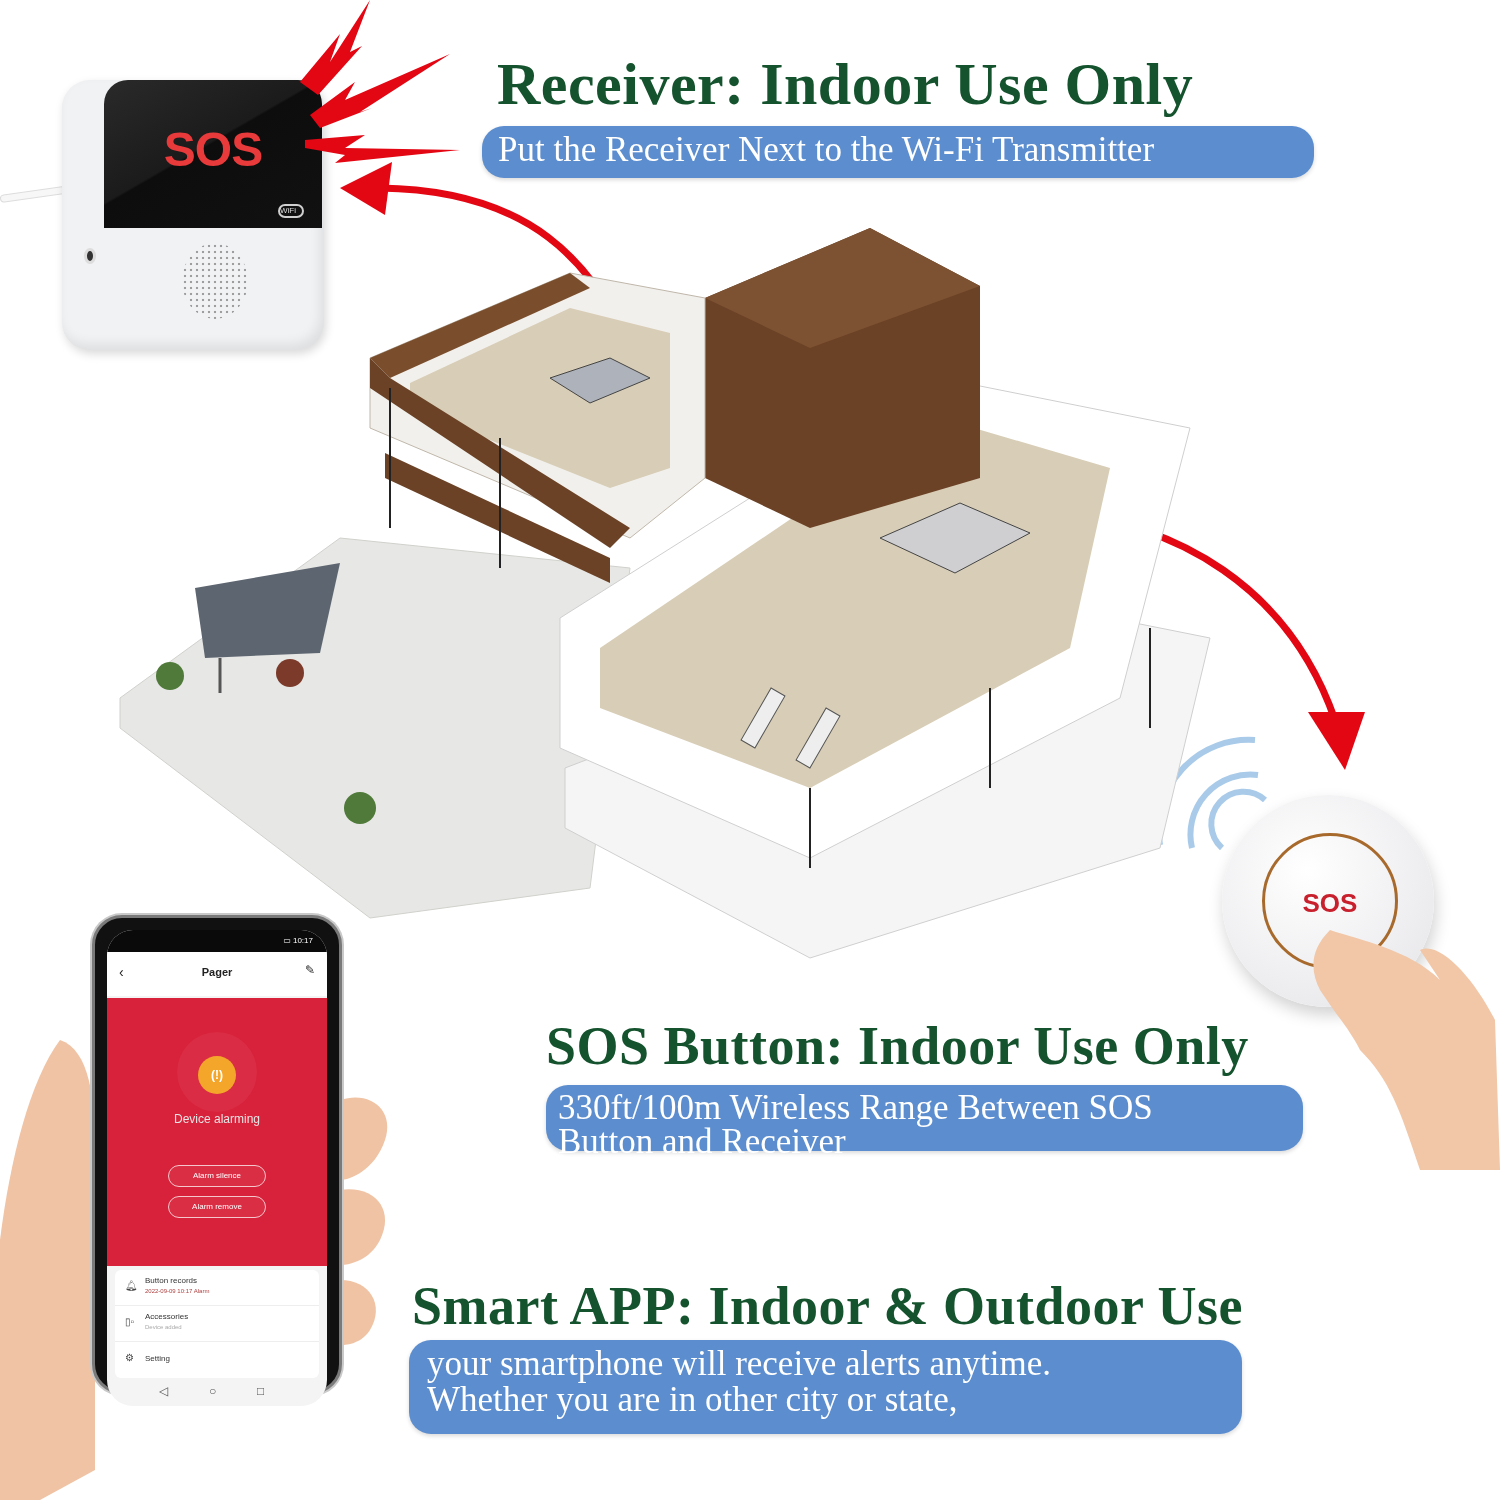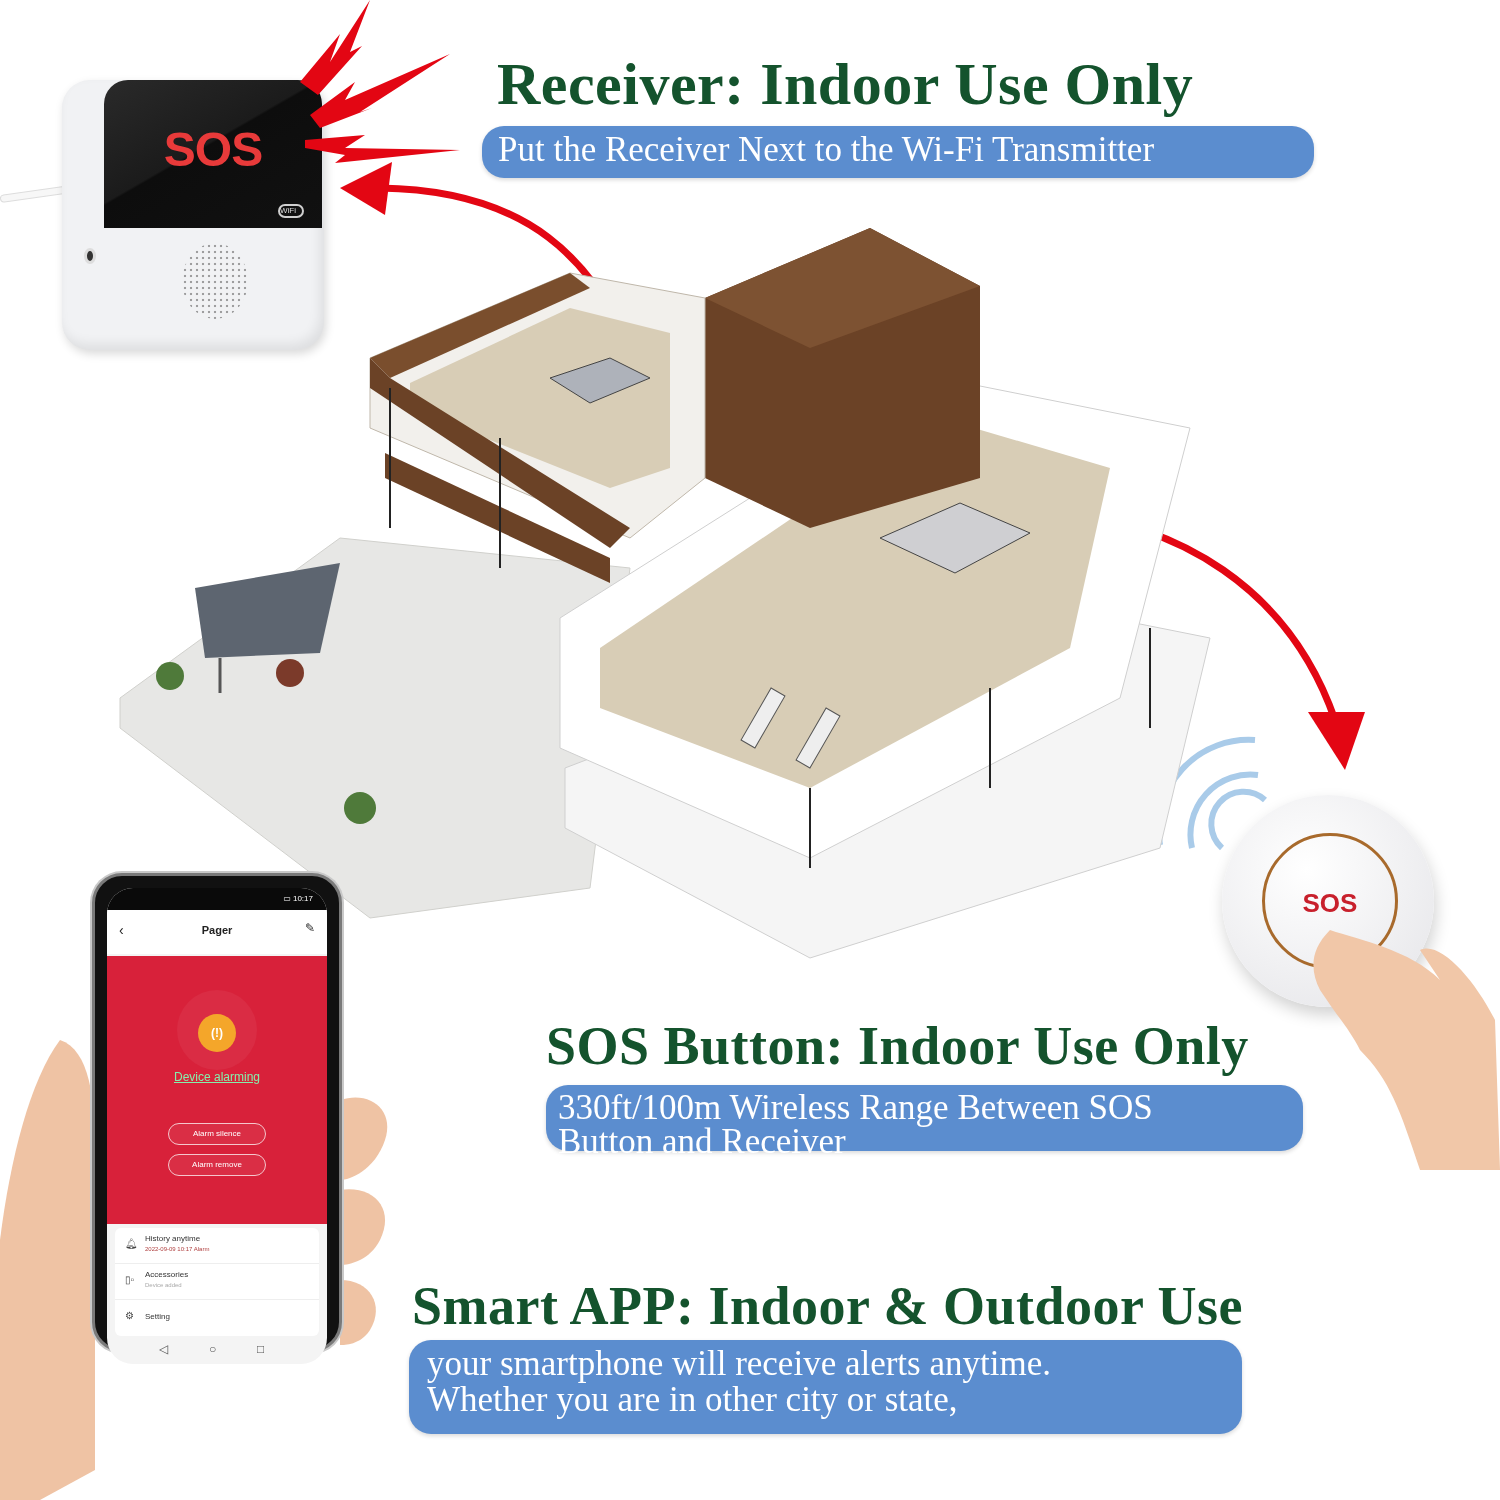--- a/index.html
+++ b/index.html
@@ -39,36 +39,36 @@
   
   .sos-btn { left: 1222px; top: 795px; width: 212px; height: 212px; border-radius: 50%;
     background: radial-gradient(circle at 40% 35%, #ffffff, #e9e9ec 80%);
     box-shadow: 2px 8px 16px rgba(0,0,0,0.18); }
   .sos-ring { position: absolute; left: 40px; top: 38px; width: 136px; height: 136px; border-radius: 50%;
     border: 3px solid #a86a2c; }
   .sos-text { position: absolute; left: 0; width: 100%; top: 52px; text-align: center; font-weight: bold;
     font-size: 26px; color: #c8202c; }
 
   
-  .phone { left: 92px; top: 873px; width: 250px; height: 479px; background: #111; border-radius: 30px;
+  .phone { left: 92px; top: 915px; width: 250px; height: 479px; background: #111; border-radius: 30px;
     border: 3px solid #7a7a7a; box-shadow: 0 0 0 2px #c9c9c9; }
   .phone-screen { position: absolute; left: 12px; top: 12px; width: 220px; height: 476px; background: #f4f4f4;
     border-radius: 26px; overflow: hidden; }
   .status-bar { position: absolute; left: 0; top: 0; width: 100%; height: 22px; background: #0a0a0a;
     color: #fff; font-size: 8px; text-align: right; padding: 6px 14px 0 0; }
   .app-header { position: absolute; left: 0; top: 22px; width: 100%; height: 44px; background: #fff; }
   .app-title { position: absolute; left: 0; width: 100%; top: 14px; text-align: center; font-size: 11px; font-weight: bold; color: #222; }
   .back-icon { position: absolute; left: 12px; top: 12px; font-size: 14px; color: #222; }
   .edit-icon { position: absolute; right: 12px; top: 11px; font-size: 12px; color: #222; }
   .alarm-panel { position: absolute; left: 0; top: 68px; width: 100%; height: 268px; background: #d8213a; }
   .alarm-glow { position: absolute; left: 70px; top: 34px; width: 80px; height: 80px; border-radius: 50%;
     background: rgba(255,255,255,0.05); }
   .alarm-icon { position: absolute; left: 91px; top: 58px; width: 38px; height: 38px; border-radius: 50%;
     background: #f4a62a; color: #fff; font-size: 12px; text-align: center; line-height: 38px; font-weight: bold; }
-  .alarm-text { position: absolute; left: 0; width: 100%; top: 114px; text-align: center; color: #86efac; font-size: 12px; text-decoration: underline; }
+  .alarm-text { position: absolute; left: 0; width: 100%; top: 114px; text-align: center; color: #e5e5e5; font-size: 12px; }
   .alarm-btn { position: absolute; left: 61px; width: 98px; height: 22px; border: 1.5px solid #f5c6cc;
     border-radius: 11px; color: #fff; font-size: 8px; text-align: center; line-height: 19px; background: rgba(255,255,255,0.06); }
   .list-card { position: absolute; left: 8px; top: 340px; width: 204px; height: 108px; background: #fff; border-radius: 6px; }
   .list-item { position: absolute; left: 0; width: 100%; height: 36px; border-bottom: 1px solid #eee; }
   .list-item .ico { position: absolute; left: 10px; top: 10px; font-size: 10px; color: #444; }
   .list-item .t { position: absolute; left: 30px; top: 6px; font-size: 8px; color: #333; }
   .list-item .s { position: absolute; left: 30px; top: 18px; font-size: 6px; color: #b04040; }
   .list-item .s.grey { color: #aaa; }
   .nav-bar { position: absolute; left: 0; bottom: 0; width: 100%; height: 28px; }
   .nav-bar span { position: absolute; top: 6px; font-size: 12px; color: #555; }
@@ -195,21 +195,21 @@
     <div class="alarm-panel">
       <div class="alarm-glow"></div>
       <div class="alarm-icon">(!)</div>
       <div class="alarm-text">Device alarming</div>
       <div class="alarm-btn" style="top:167px;">Alarm silence</div>
       <div class="alarm-btn" style="top:198px;">Alarm remove</div>
     </div>
     <div class="list-card">
       <div class="list-item" style="top:0;">
         <span class="ico">🔔︎</span>
-        <span class="t">History anytime</span>
+        <span class="t">Button records</span>
         <span class="s">2022-09-09 10:17 Alarm</span>
       </div>
       <div class="list-item" style="top:36px;">
         <span class="ico">▯▫</span>
         <span class="t">Accessories</span>
         <span class="s grey">Device added</span>
       </div>
       <div class="list-item" style="top:72px;border-bottom:none;">
         <span class="ico">⚙</span>
         <span class="t" style="top:12px;">Setting</span>

